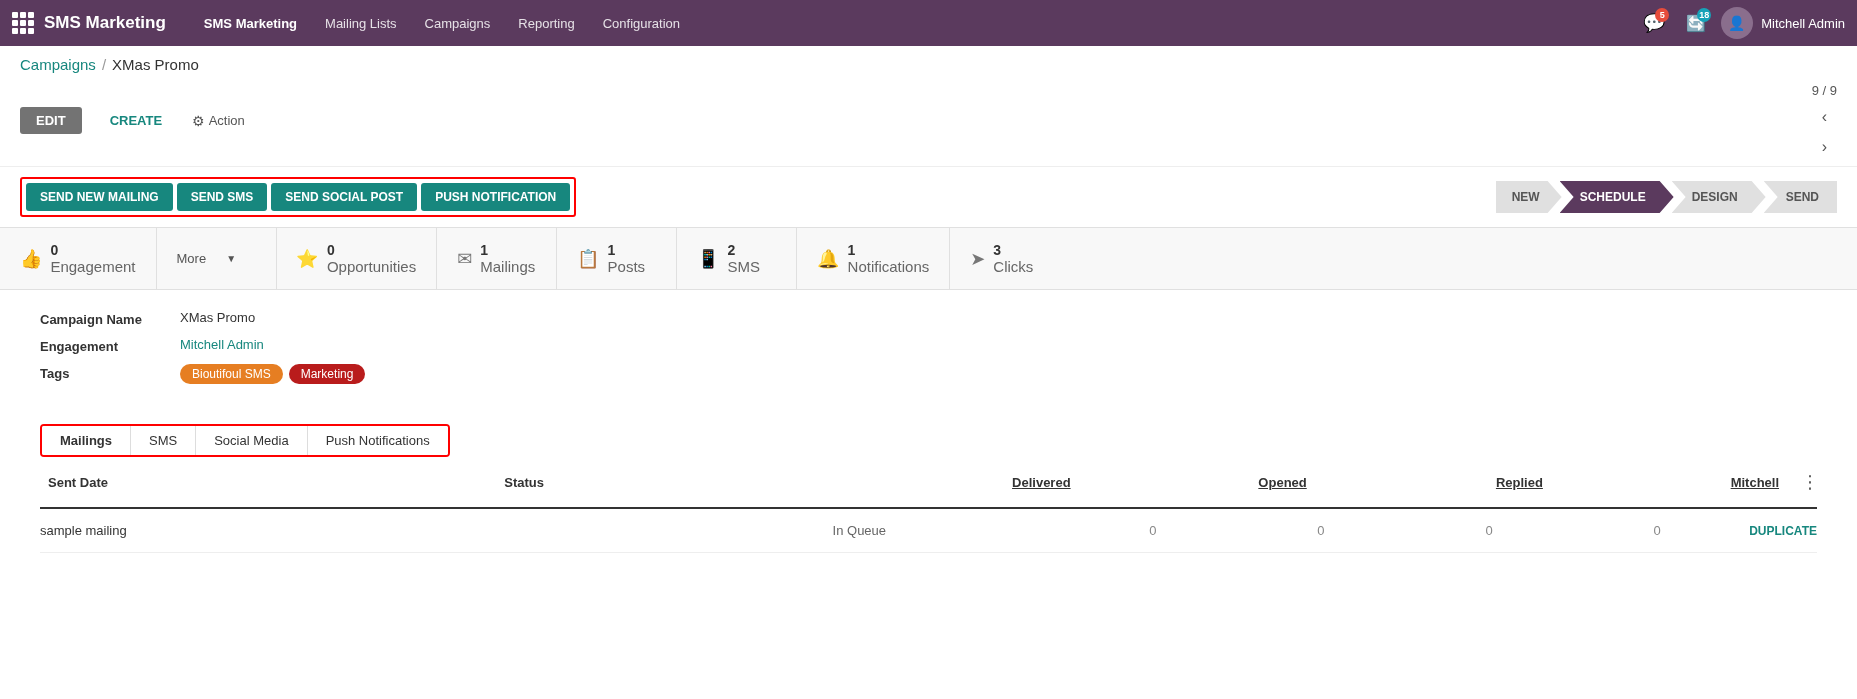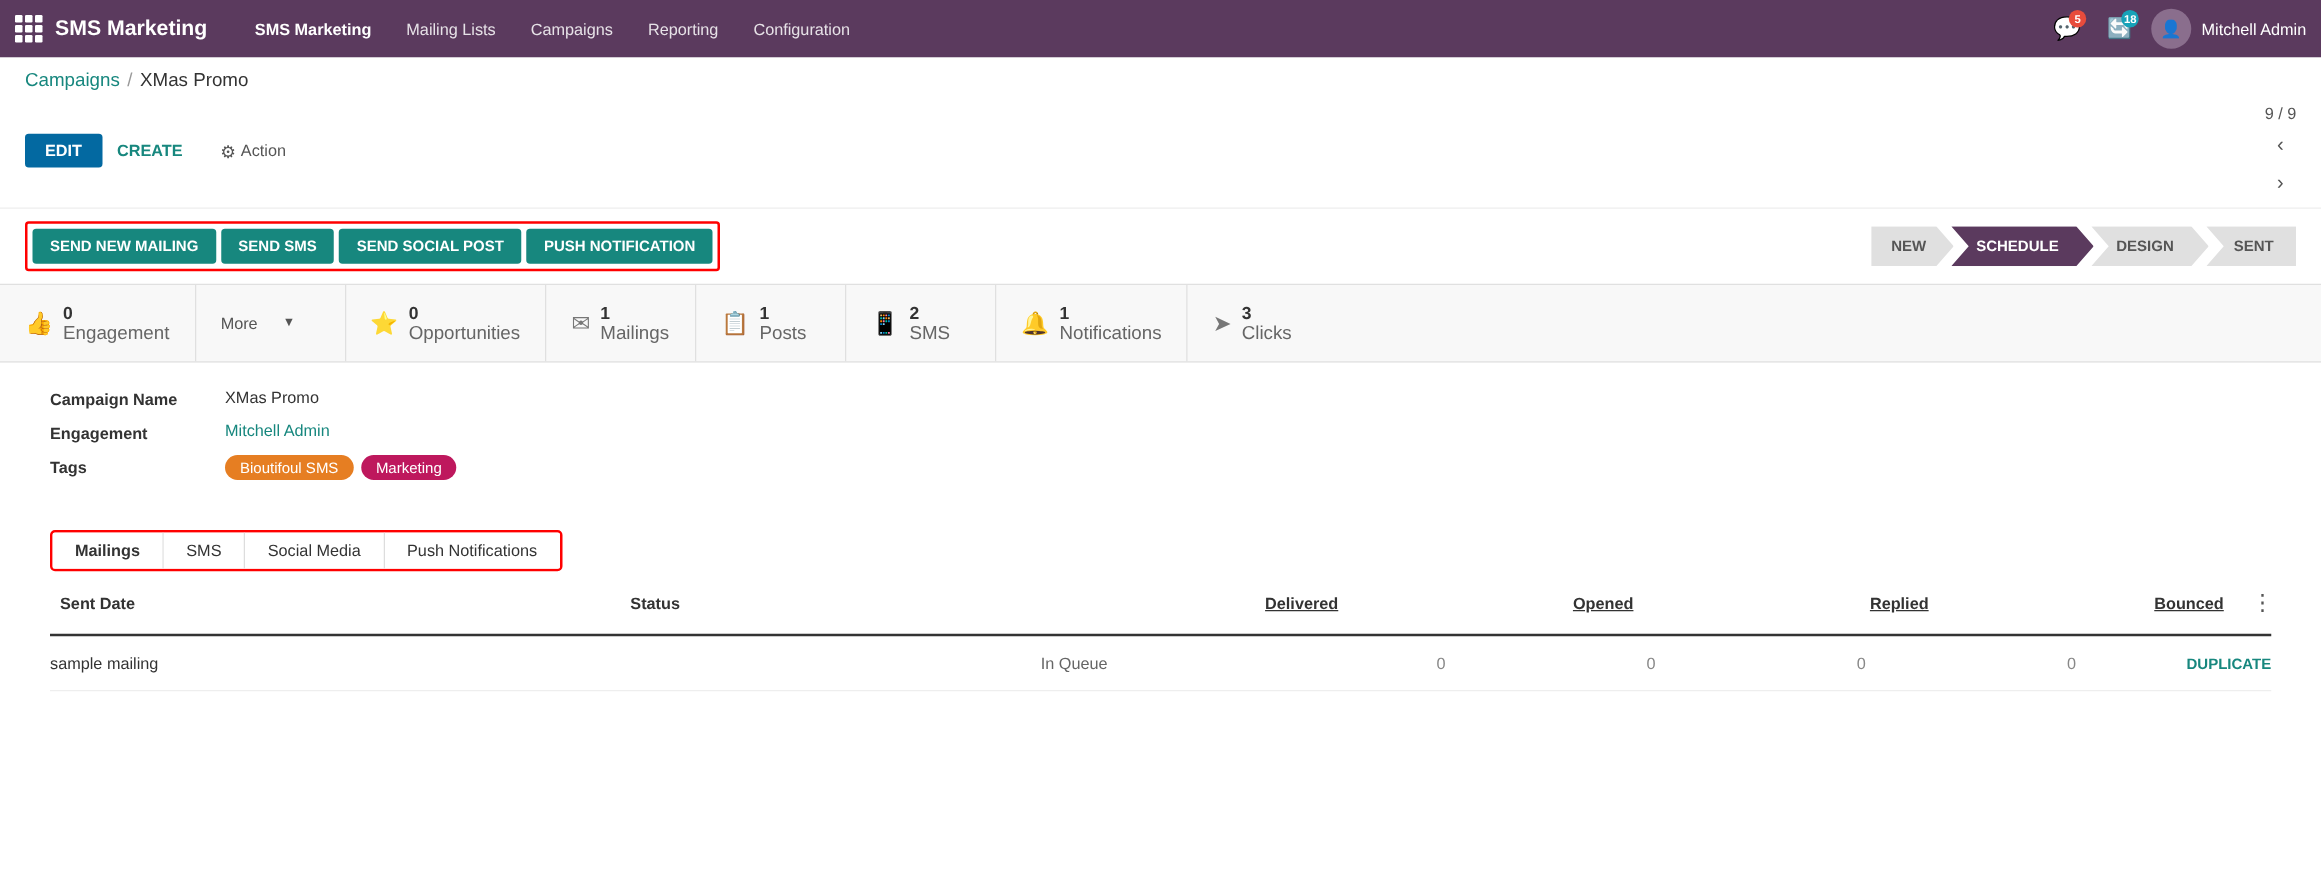--- a/index.html
+++ b/index.html
@@ -137,29 +137,29 @@
 
     
     .action-bar {
       display: flex;
       align-items: center;
       padding: 4px 20px 8px;
       gap: 0;
       border-bottom: 1px solid #eee;
     }
     .btn-edit {
-      background: #0369a1;
+      background: #737373;
       color: white;
       border: none;
       padding: 6px 16px;
       font-size: 13px;
       font-weight: 600;
       cursor: pointer;
       border-radius: 3px;
-      margin-right: 2px;
+      margin-right: 18px;
     }
     .btn-create {
       background: none;
       border: none;
       color: #17877e;
       font-size: 13px;
       font-weight: 600;
       cursor: pointer;
       padding: 6px 10px;
     }
@@ -333,21 +333,21 @@
       flex-wrap: wrap;
     }
     .tag {
       padding: 3px 12px;
       border-radius: 12px;
       font-size: 12px;
       font-weight: 500;
       color: white;
     }
     .tag-orange { background: #e67e22; }
-    .tag-teal { background: #be185d; }
+    .tag-teal { background: #b91c1c; }
 
     
     .tabs-section {
       padding: 10px 40px 0;
     }
     .tabs-wrapper {
       border: 2px solid red;
       border-radius: 4px;
       display: inline-flex;
       overflow: hidden;
@@ -494,21 +494,21 @@
     <div class="action-buttons">
       <button class="btn-action">SEND NEW MAILING</button>
       <button class="btn-action">SEND SMS</button>
       <button class="btn-action">SEND SOCIAL POST</button>
       <button class="btn-action">PUSH NOTIFICATION</button>
     </div>
     <div class="status-buttons">
       <button class="status-btn-new" style="background:#e0e0e0; color:#555; padding:9px 22px 9px 16px; font-size:12px; font-weight:700; cursor:pointer; border:none; clip-path:polygon(0 0, calc(100% - 14px) 0, 100% 50%, calc(100% - 14px) 100%, 0 100%);margin-left:44px;">NEW</button>
       <button class="status-btn-schedule" style="background:#5b3a5e; color:white; padding:9px 28px 9px 20px; font-size:12px; font-weight:700; cursor:pointer; border:none; clip-path:polygon(0 0, calc(100% - 14px) 0, 100% 50%, calc(100% - 14px) 100%, 0 100%, 14px 50%); margin-left:-2px;">SCHEDULE</button>
       <button class="status-btn-design" style="background:#e0e0e0; color:#555; padding:9px 28px 9px 20px; font-size:12px; font-weight:700; cursor:pointer; border:none; clip-path:polygon(0 0, calc(100% - 14px) 0, 100% 50%, calc(100% - 14px) 100%, 0 100%, 14px 50%); margin-left:-2px;">DESIGN</button>
-      <button class="status-btn-sent" style="background:#e0e0e0; color:#555; padding:9px 18px 9px 22px; font-size:12px; font-weight:700; cursor:pointer; border:none; clip-path:polygon(0 0, 100% 0, 100% 100%, 0 100%, 14px 50%); margin-left:-2px;">SENT</button>
+      <button class="status-btn-sent" style="background:#e0e0e0; color:#555; padding:9px 18px 9px 22px; font-size:12px; font-weight:700; cursor:pointer; border:none; clip-path:polygon(0 0, 100% 0, 100% 100%, 0 100%, 14px 50%); margin-left:-2px;">SEND</button>
     </div>
   </div>
 
   <div class="stats-bar">
     <div class="stat-item">
       <span class="stat-icon">👍</span>
       <div class="stat-text">
         <span class="stat-number">0</span>
         <span class="stat-label">Engagement</span>
       </div>
@@ -590,21 +590,21 @@
     </div>
   </div>
 
   <div class="table-section">
     <div class="table-header-row">
       <span class="th date">Sent Date</span>
       <span class="th status">Status</span>
       <span class="th num">Delivered</span>
       <span class="th num">Opened</span>
       <span class="th num">Replied</span>
-      <span class="th num">Bounced</span>
+      <span class="th num">Mitchell</span>
       <span class="th dots">
         <button class="dots-btn">⋮</button>
       </span>
     </div>
     <div class="table-row-data">
       <span class="td subject">sample mailing</span>
       <span class="td date"></span>
       <span class="td status">In Queue</span>
       <span class="td num">0</span>
       <span class="td num">0</span>

